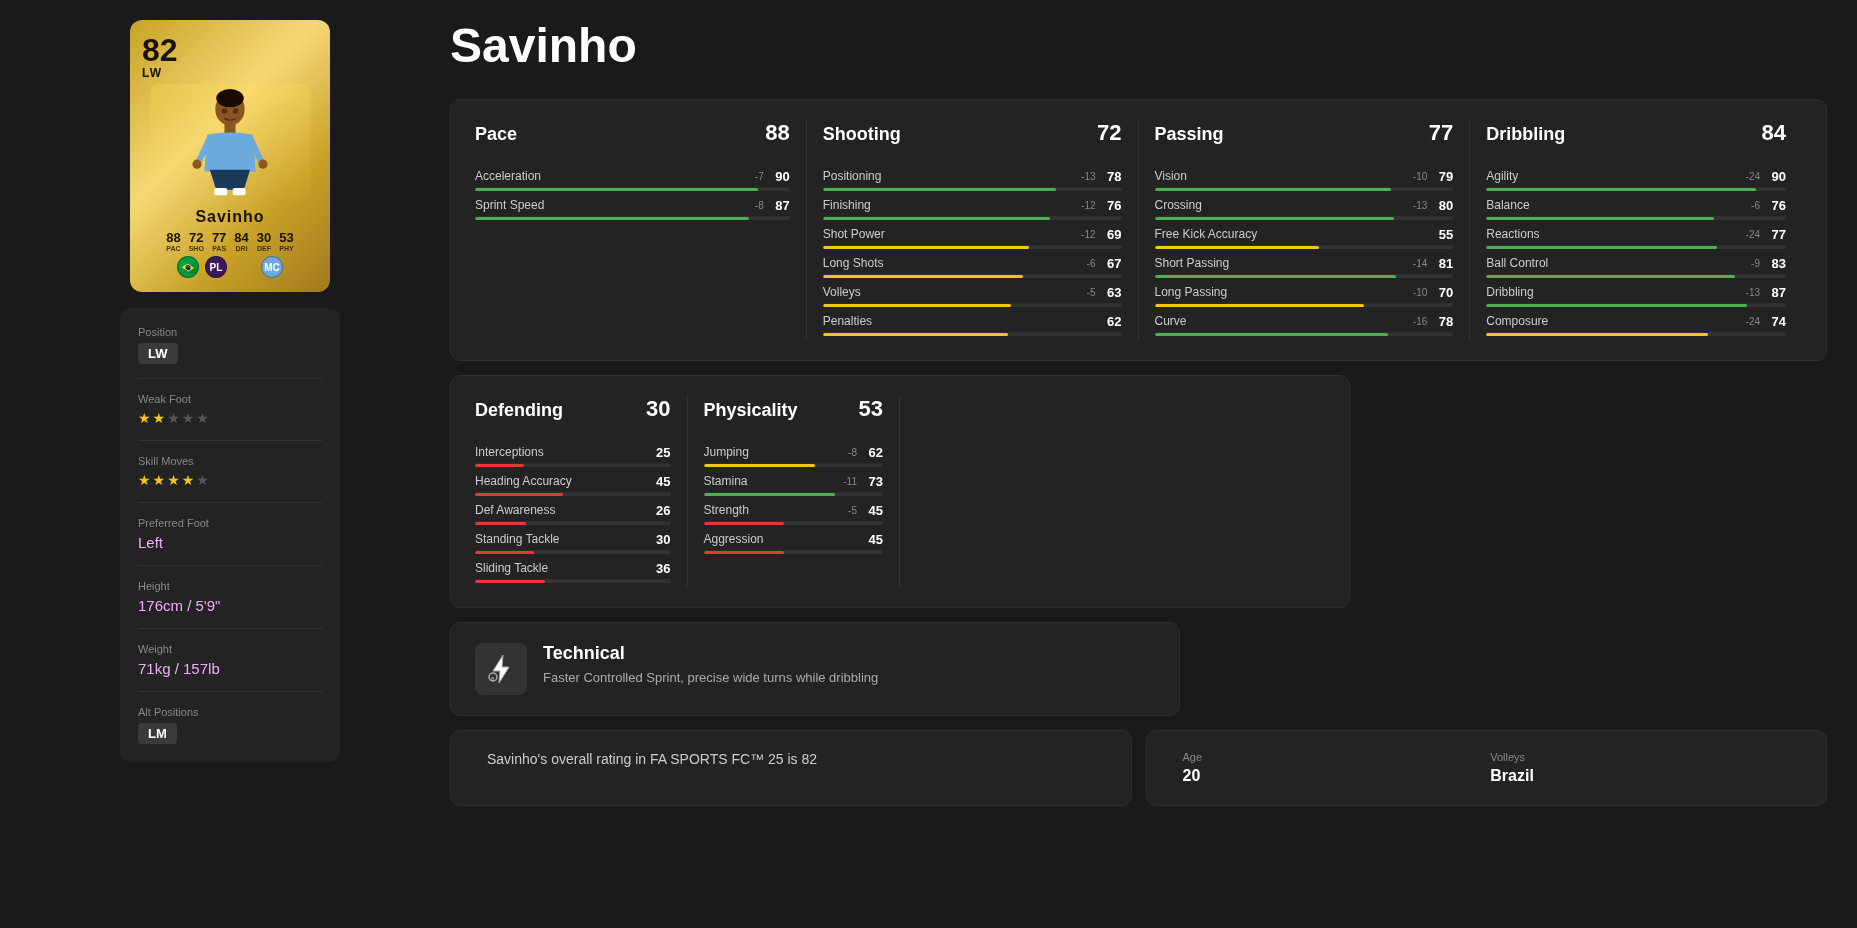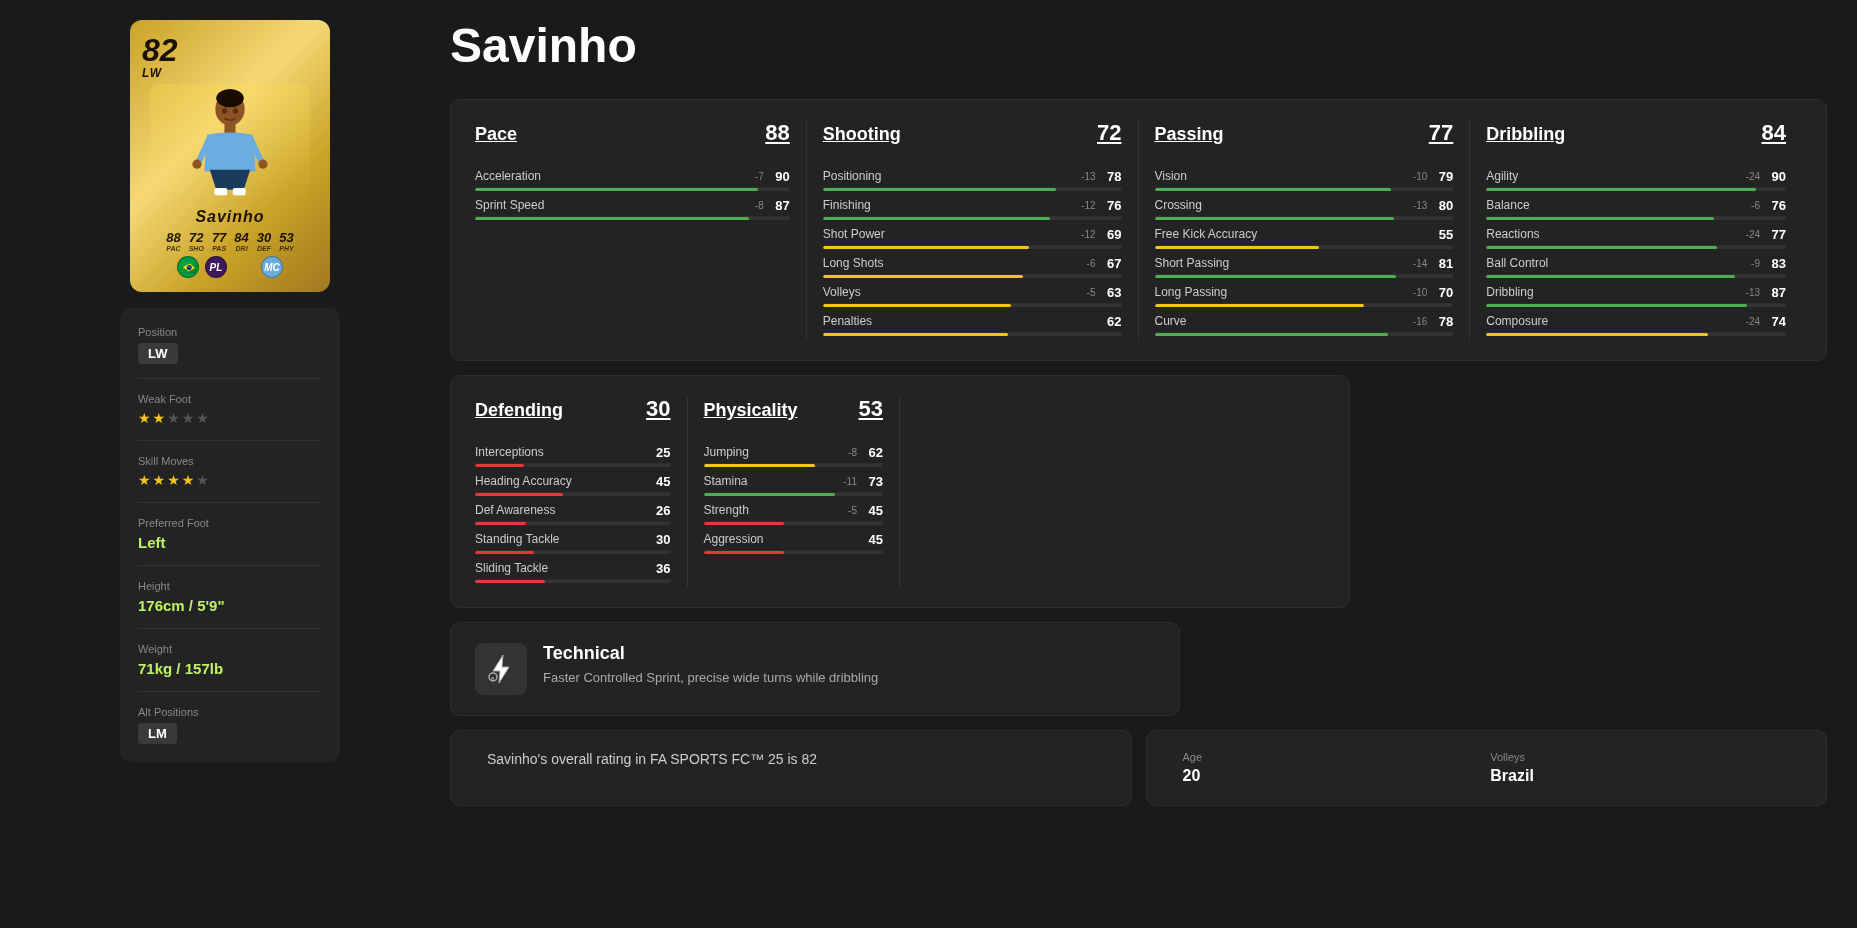--- a/index.html
+++ b/index.html
@@ -29,21 +29,20 @@
     }
 
     
     .card {
       width: 200px;
       background: linear-gradient(135deg, #c9a227 0%, #f5d876 40%, #c9a227 70%, #a07820 100%);
       border-radius: 12px;
       padding: 14px 12px;
       position: relative;
       color: #1a1200;
-      font-style: italic;
     }
     .card-top {
       display: flex;
       flex-direction: column;
       align-items: flex-start;
       margin-bottom: 4px;
     }
     .card-rating {
       font-size: 32px;
       font-weight: 900;
@@ -142,22 +141,22 @@
       color: #fff;
     }
     .stars {
       display: flex;
       gap: 2px;
     }
     .star { color: #f5c518; font-size: 14px; }
     .star-empty { color: #555; font-size: 14px; }
     .info-val {
       font-size: 15px;
-      font-weight: 700;
-      color: #bef264;
+      font-weight: 400;
+      color: #f0abfc;
     }
     .separator { height: 1px; background: #333; width: 100%; }
 
     
     .player-name-heading {
       font-size: 48px;
       font-weight: 900;
       color: #fff;
       margin-bottom: 12px;
       line-height: 1.1;
@@ -186,21 +185,20 @@
       border-right: 1px solid #333;
     }
     .stat-category:first-child { padding-left: 0; }
     .stat-category:last-child { border-right: none; }
     .cat-header {
       display: flex;
       justify-content: space-between;
       align-items: baseline;
       margin-bottom: 14px;
       padding-bottom: 6px;
-      text-decoration: underline;
     }
     .cat-name {
       font-size: 18px;
       font-weight: 700;
       color: #fff;
     }
     .cat-rating {
       font-size: 22px;
       font-weight: 900;
       color: #fff;

